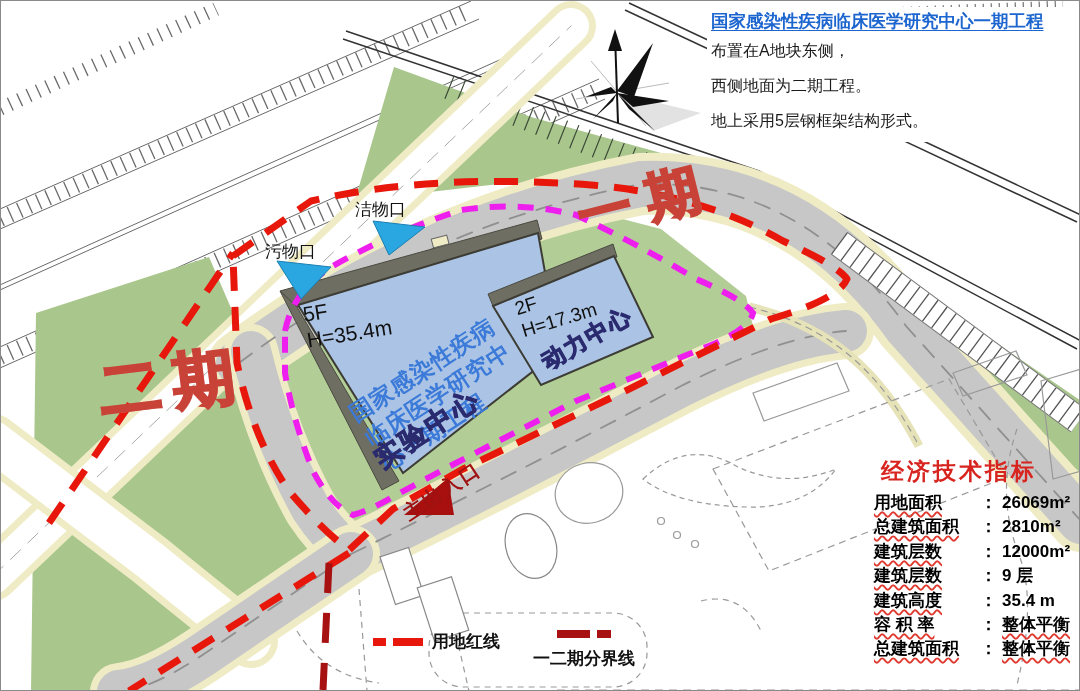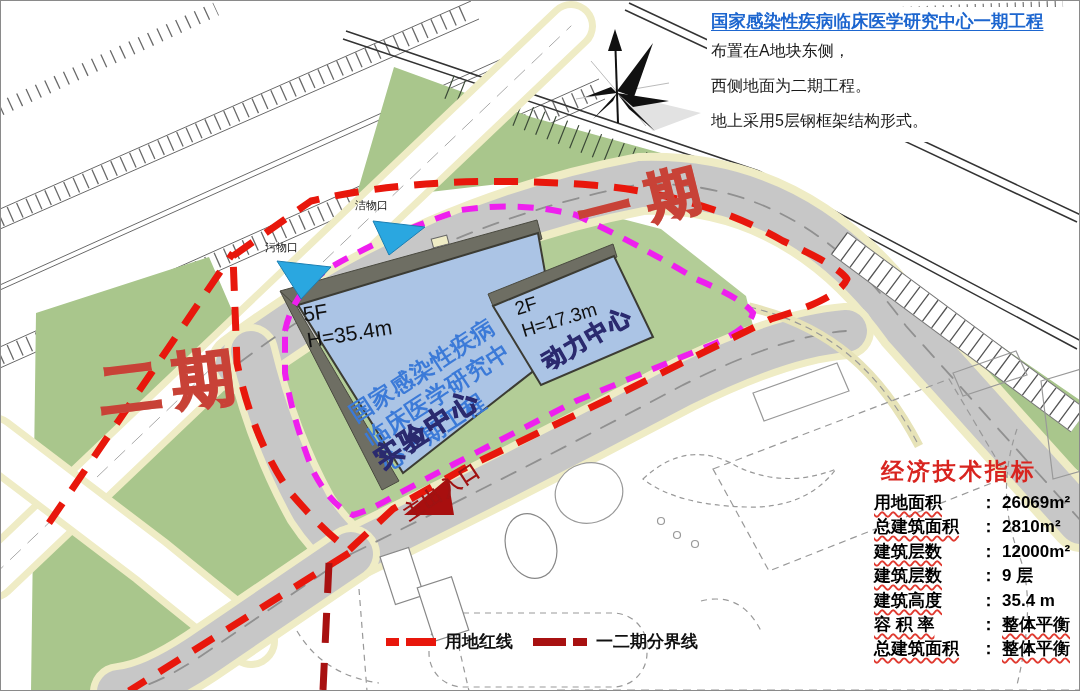--- a/index.html
+++ b/index.html
@@ -25,31 +25,31 @@
   .bldg-floors{color:#111;font-size:21px;line-height:26px;transform-origin:0 0;}
   .main-floors{left:300px;top:301px;transform:rotate(-9deg);}
   .power-floors{left:511px;top:297px;font-size:19px;line-height:23px;transform:rotate(-17deg);}
   .bldg-name{left:343px;top:403px;transform:rotate(-33deg);transform-origin:0 0;
              font-size:23px;line-height:29px;font-weight:bold;color:#3b7ad8;letter-spacing:1px;}
   .fn-label{font-weight:bold;color:#6d2fd0;-webkit-text-stroke:1.1px #2a2a6e;transform-origin:0 0;}
   .fn-shiyan{left:366px;top:445px;font-size:27px;letter-spacing:3px;transform:rotate(-33deg);}
   .fn-dongli{left:535px;top:349px;font-size:23px;letter-spacing:2px;transform:rotate(-30deg);}
 
   
-  .ent{font-size:11px;color:#111;}
+  .ent{font-size:17px;color:#111;}
   .ent-clean{left:354px;top:197px;}
   .ent-dirty{left:264px;top:239px;}
   .ent-main{left:397px;top:503px;font-size:20px;font-weight:bold;color:#a01212;
             letter-spacing:2px;transform:rotate(-33deg);transform-origin:0 0;}
 
   
   .legend-item{position:absolute;display:flex;align-items:center;gap:9px;
                font-size:17px;font-weight:bold;color:#111;}
-  .legend-1{left:385px;top:629px;justify-content:space-between;}
-  .legend-2{left:532px;top:629px;}
+  .legend-1{left:372px;top:629px;justify-content:space-between;}
+  .legend-2{left:532px;top:629px;flex-direction:column;}
   .swatch{height:8px;display:inline-block;}
   .swatch-red{width:50px;background:linear-gradient(90deg,#e8170c 0 26%,transparent 26% 40%,#e8170c 40% 100%);}
   .swatch-dark{width:54px;background:linear-gradient(90deg,#a81111 0 62%,transparent 62% 74%,#a81111 74% 100%);}
 
   
   .indicators{left:833px;top:455px;width:250px;}
   .ind-title{font-size:23px;font-weight:bold;color:#d8241f;letter-spacing:3px;text-align:center;
              margin-bottom:4px;}
   .ind-row{display:flex;align-items:baseline;font-size:17px;font-weight:bold;color:#000;
            line-height:24.4px;}

